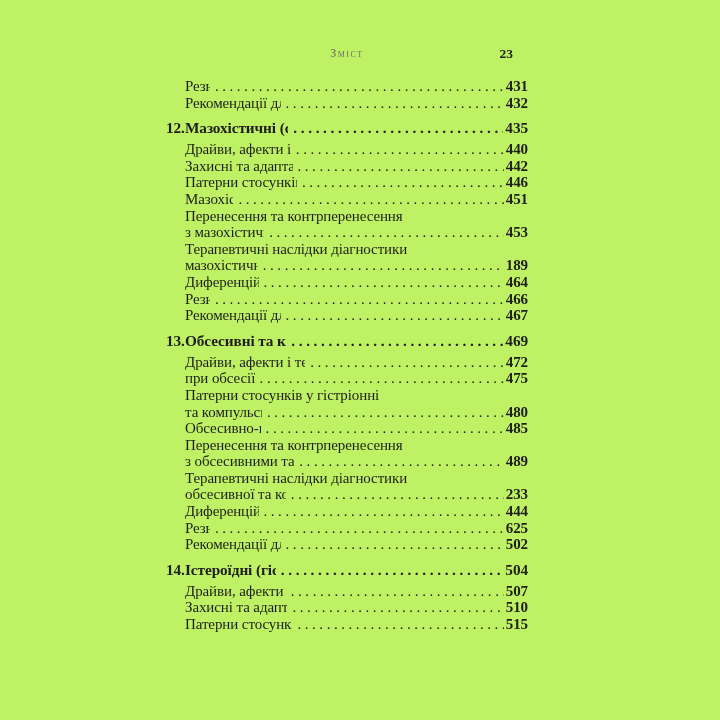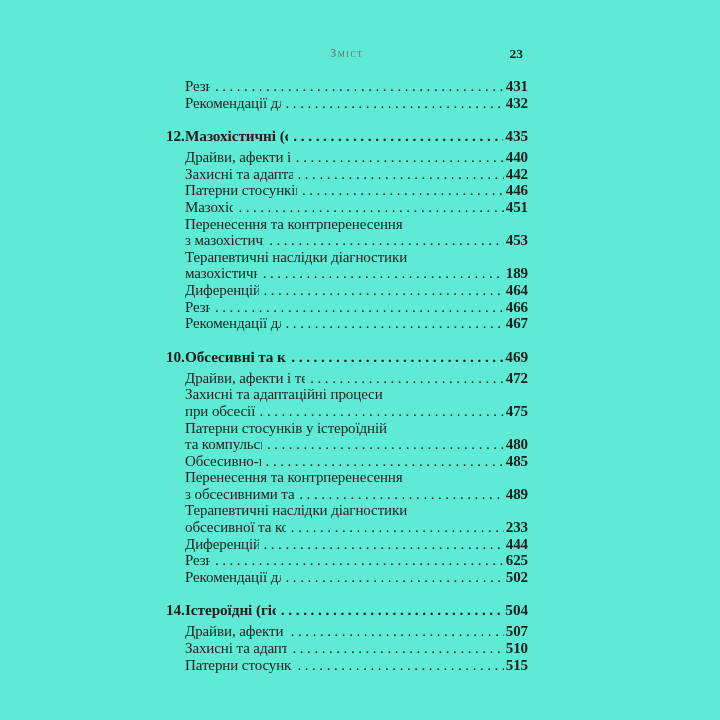--- a/index.html
+++ b/index.html
@@ -4,21 +4,21 @@
 <style>
   html, body {
     margin: 0;
     padding: 0;
     background: #ffffff;
   }
   .page {
     position: relative;
     width: 720px;
     height: 720px;
-    background: #5eead4;
+    background: #bef264;
     overflow: hidden;
     font-family: "Liberation Serif", "DejaVu Serif", serif;
     color: #1f1e1c;
   }
   .page-header {
     position: absolute;
     top: 46px;
     left: 166px;
     width: 362px;
     height: 20px;
@@ -26,21 +26,21 @@
   .running-title {
     display: block;
     text-align: center;
     font-variant: small-caps;
     letter-spacing: 1.5px;
     font-size: 12px;
     color: #6e6a66;
   }
   .folio {
     position: absolute;
-    right: 5px;
+    right: 15px;
     top: 0px;
     font-weight: bold;
     font-size: 13.5px;
     color: #1f1e1c;
     text-align: right;
   }
   .toc {
     position: absolute;
     top: 78px;
     left: 166px;
@@ -51,21 +51,20 @@
   .heading {
     display: flex;
     align-items: baseline;
     font-weight: bold;
     font-size: 15.3px;
     line-height: 17px;
     margin: 8px 0 5px 0;
   }
   .h-num {
     flex: 0 0 19px;
-    margin-top: 8px;
   }
   .h-title {
     white-space: nowrap;
     flex-shrink: 1;
     overflow: hidden;
   }
   .entry-line,
   .entry-row {
     line-height: 16.6px;
     margin-left: 19px;
@@ -188,42 +187,41 @@
         <div class="entry">
           <div class="entry-row">
             <span class="e-title">Рекомендації для подальшого читання</span>
             <span class="leader"></span>
             <span class="e-page">467</span>
           </div>
         </div>
       </div>
       <div class="toc-section">
         <div class="heading">
-          <span class="h-num">10.</span>
+          <span class="h-num">13.</span>
           <span class="h-title">Обсесивні та компульсивні особистості</span>
           <span class="leader"></span>
           <span class="h-page">469</span>
         </div>
         <div class="entry">
           <div class="entry-row">
             <span class="e-title">Драйви, афекти і темперамент при обсесії і компульсії</span>
             <span class="leader"></span>
             <span class="e-page">472</span>
           </div>
         </div>
         <div class="entry">
-          <div class="entry-line">Захисні та адаптаційні процеси</div>
           <div class="entry-row">
             <span class="e-title">при обсесії та компульсії</span>
             <span class="leader"></span>
             <span class="e-page">475</span>
           </div>
         </div>
         <div class="entry">
-          <div class="entry-line">Патерни стосунків у істероїдній</div>
+          <div class="entry-line">Патерни стосунків у гістріонні</div>
           <div class="entry-row">
             <span class="e-title">та компульсивній психології</span>
             <span class="leader"></span>
             <span class="e-page">480</span>
           </div>
         </div>
         <div class="entry">
           <div class="entry-row">
             <span class="e-title">Обсесивно-компульсивне Я</span>
             <span class="leader"></span>

